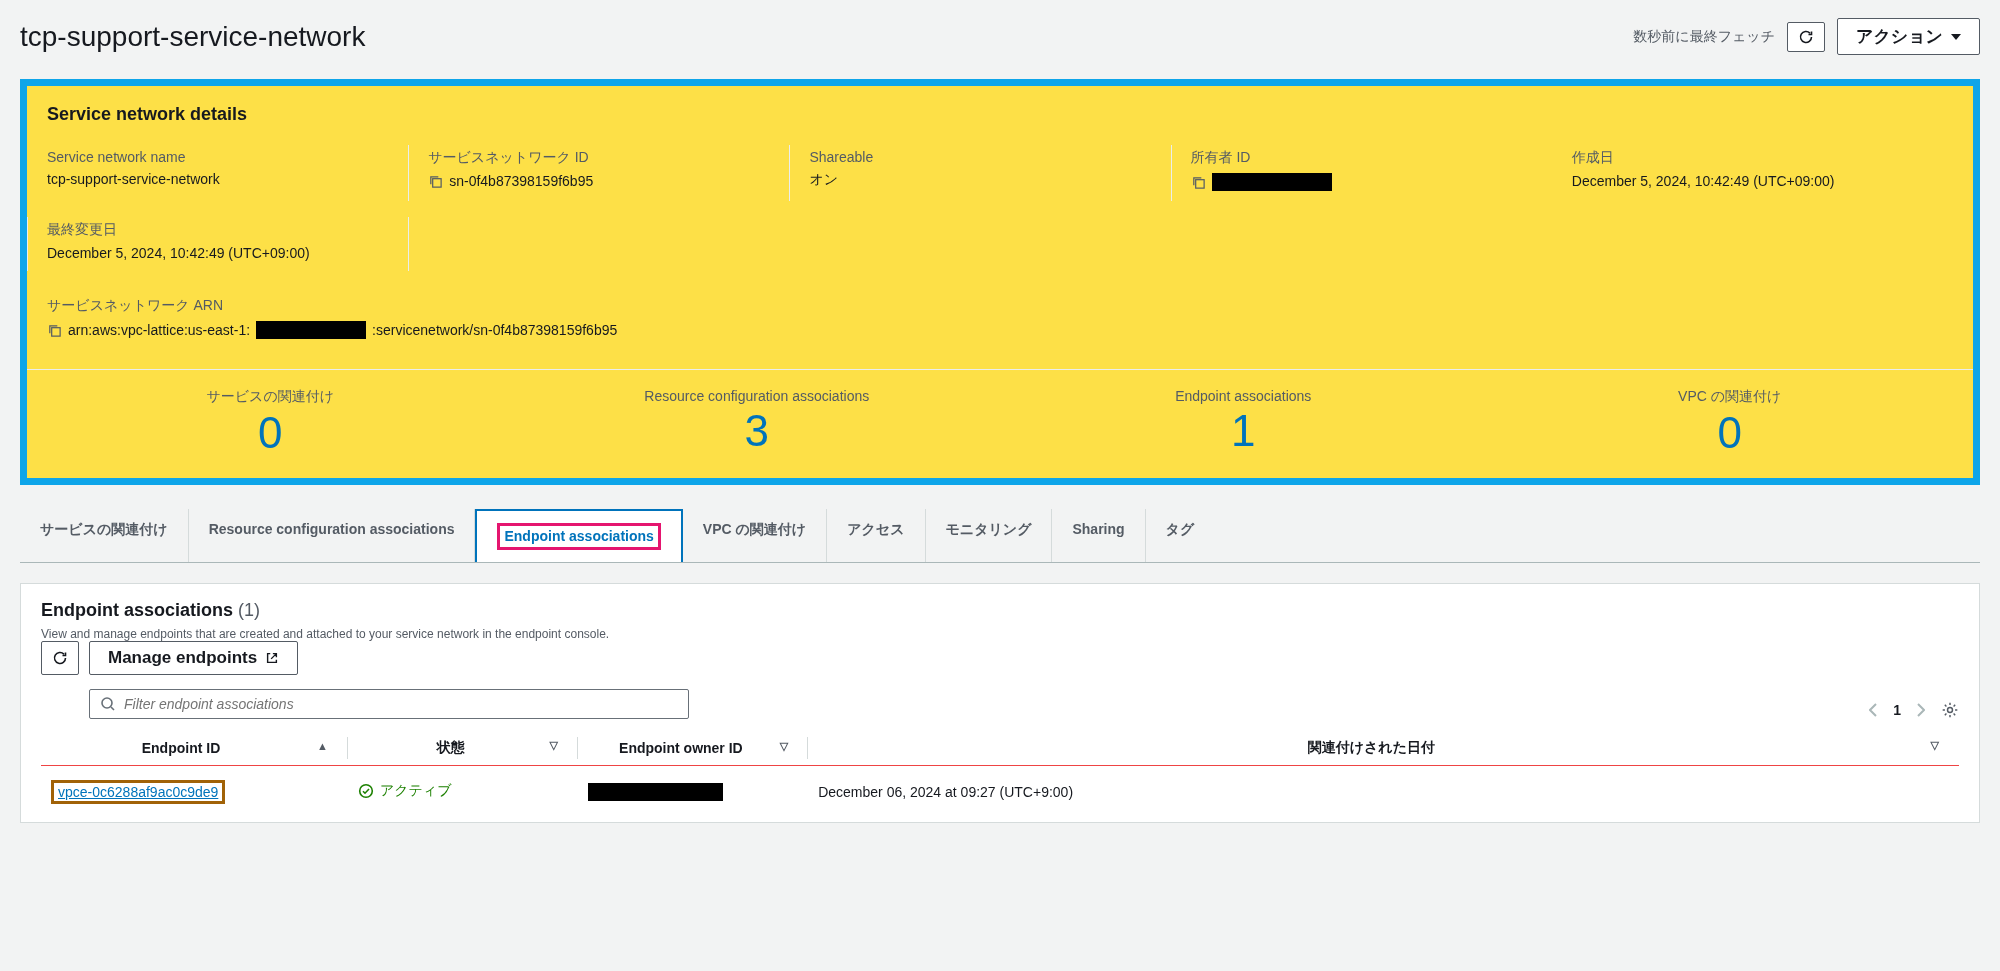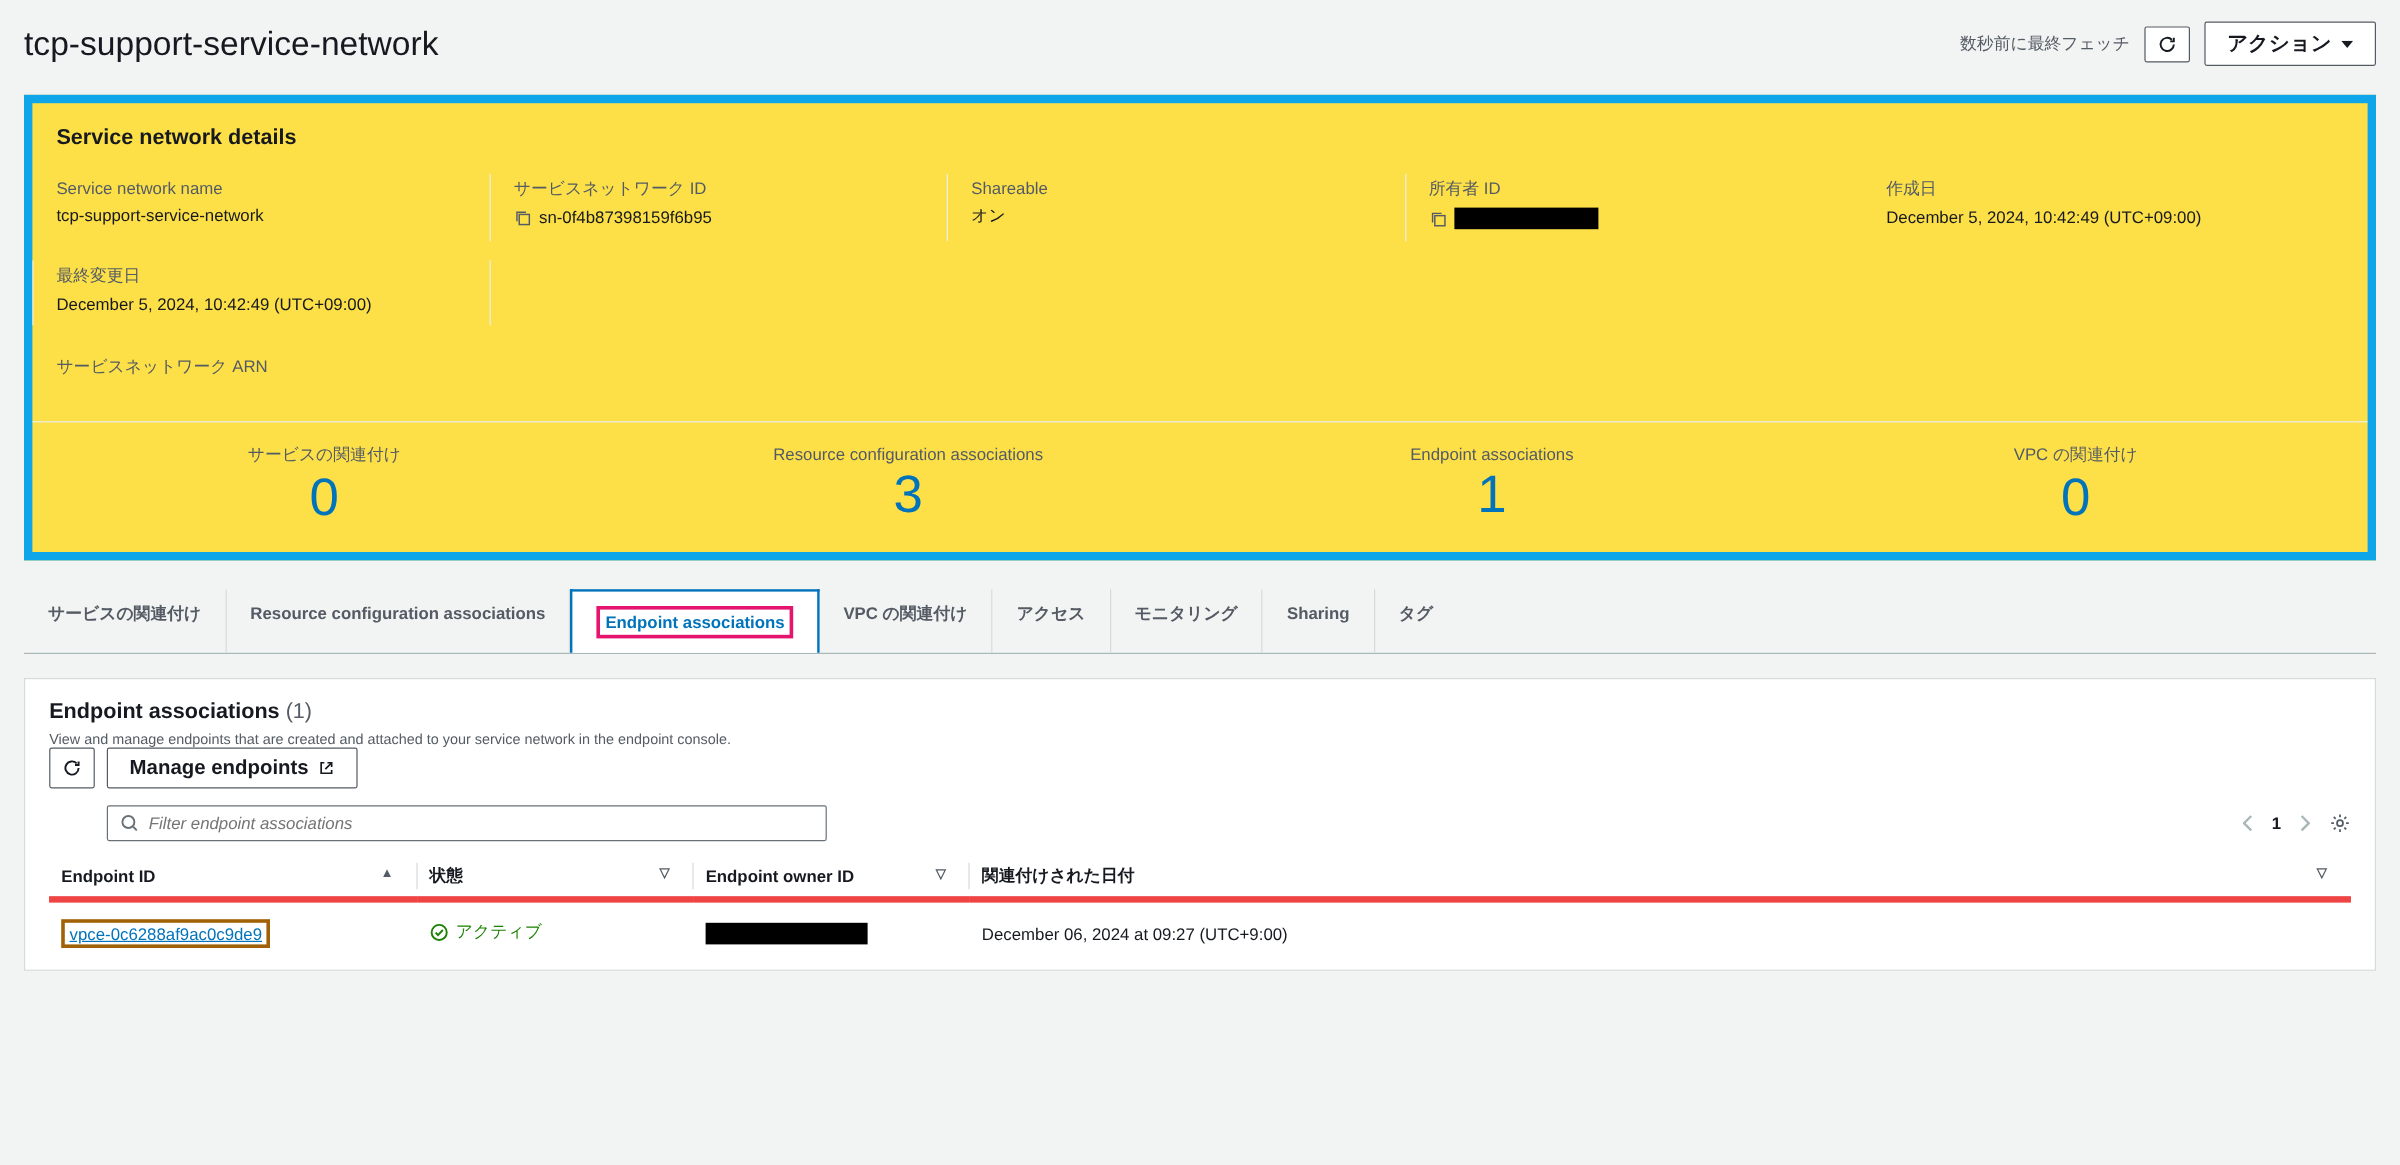--- a/index.html
+++ b/index.html
@@ -118,21 +118,21 @@
     align-items: flex-start;
     flex-direction: column;
   }
   .section-head-left h2 { font-size: 18px; font-weight:700; display:inline; }
   .section-head-left .count { font-weight:400; color:#545b64; }
   .section-desc { color:#545b64; font-size:12px; margin-top:6px; }
   .section-head-right { display:flex; gap:10px; }
   .toolbar-row {
     display:flex;
     justify-content: space-between;
-    align-items:center;
+    align-items:flex-end;
     margin: 14px 0 0 0;
     padding-left: 48px;
   }
   .filter-box {
     display:flex;
     align-items:center;
     border:1px solid #687078;
     border-radius:2px;
     padding: 6px 10px;
     width: 600px;
@@ -145,25 +145,25 @@
     font-size:14px;
     font-style: italic;
     color:#687078;
     background: transparent;
   }
   .pager { display:flex; align-items:center; gap:16px; color:#545b64; }
   .pager .pg-num { color:#16191f; font-weight:700; }
   .pager svg,.pager .gear{cursor:pointer;}
   table { width:100%; border-collapse: collapse; margin-top:12px;}
   thead th {
-    text-align:left;
+    text-align:center;
     font-size:14px;
     font-weight:700;
     padding: 8px 10px;
-    border-bottom: 5px solid #ef4444;
+    border-bottom: 1px solid #ef4444;
     color:#16191f;
     position:relative;
   }
   thead th .col-sep {
     position:absolute;
     right:0; top:6px; bottom:6px;
     width:1px; background:#d5dbdb;
   }
   thead th .sort-caret { margin-left:6px; color:#545b64; font-size:11px; float:right; margin-right:10px;}
   tbody td { padding: 14px 10px 18px 10px; font-size:14px; }
@@ -235,20 +235,29 @@
     <div class="detail-cell sep">
       <span class="detail-label">最終変更日</span>
       <div class="detail-value">December 5, 2024, 10:42:49 (UTC+09:00)</div>
     </div>
     <div class="detail-cell sep"></div>
     <div class="detail-cell"></div>
   </div>
 
   <div class="arn-row">
     <span class="detail-label">サービスネットワーク ARN</span>
+    <div class="detail-value" style="margin-top:4px">
+      <svg class="copy-icon" viewBox="0 0 16 16" fill="none" stroke="#545b64" stroke-width="1.3">
+          <rect x="5" y="5" width="9" height="9"></rect>
+          <path d="M3 11V3h8"></path>
+        </svg>
+      <span>arn:aws:vpc-lattice:us-east-1:</span>
+        <span class="redact sm"></span>
+        <span>:servicenetwork/sn-0f4b87398159f6b95</span>
+    </div>
   </div>
 
   <div class="stats-row">
     <div>
       <div class="stat-label">サービスの関連付け</div>
       <div class="stat-value">0</div>
     </div>
     <div>
       <div class="stat-label">Resource configuration associations</div>
       <div class="stat-value">3</div>

